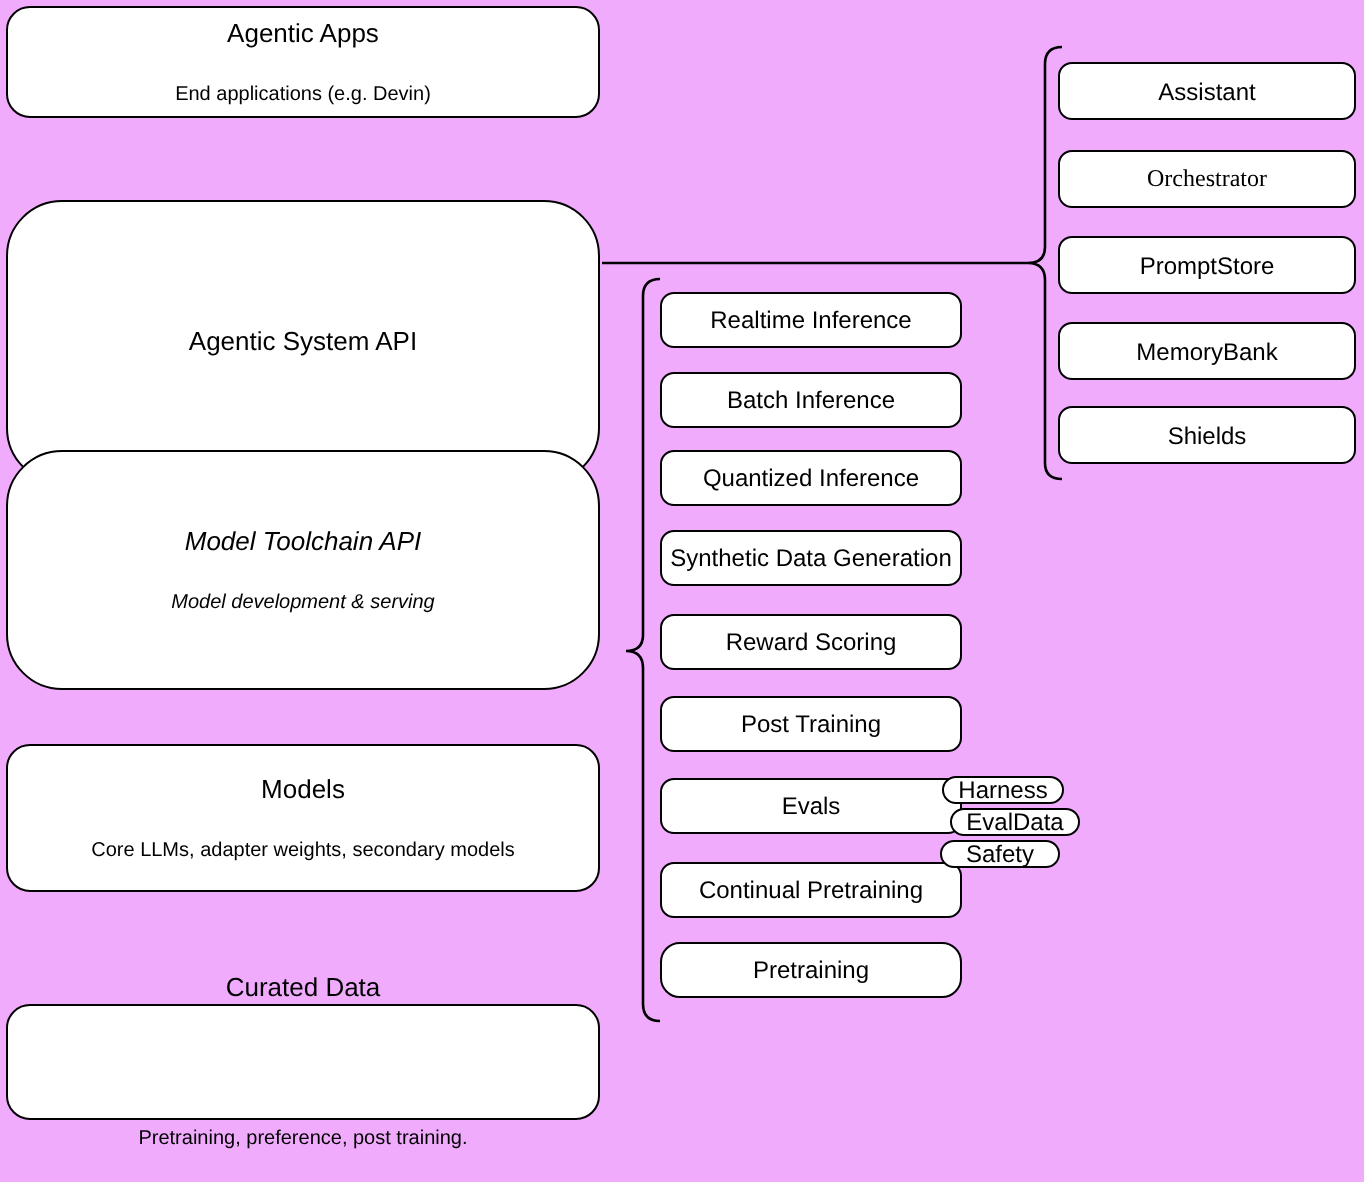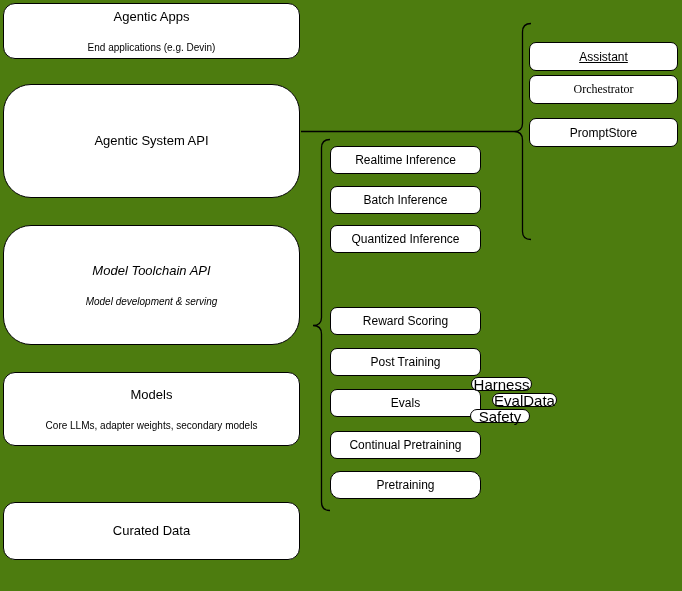--- a/index.html
+++ b/index.html
@@ -6,21 +6,21 @@
   html, body { background: #ffffff; }
   body {
     font-family: "Liberation Sans", sans-serif;
     color: #000000;
     -webkit-font-smoothing: antialiased;
   }
   .canvas {
     position: relative;
     width: 682px;
     height: 591px;
-    background: #4d7c0f;
+    background: #f0abfc;
     overflow: hidden;
   }
   .overlay {
     position: absolute;
     left: 0; top: 0;
     width: 682px; height: 591px;
     pointer-events: none;
   }
   .box {
     position: absolute;
@@ -43,72 +43,77 @@
   }
   .rbox {
     left: 529px; width: 149px; height: 29px;
     border-radius: 7px; font-size: 12px;
   }
   .pill {
     position: absolute;
     border: 1.3px solid #000000;
     background: #ffffff;
     border-radius: 8px;
-    font-size: 15px;
+    font-size: 12px;
     display: flex;
     align-items: center;
     justify-content: center;
     z-index: 2;
+    margin-top: 11px;
   }
 </style>
 </head>
 <body>
 
 <div class="canvas">
 
   <svg class="overlay" viewBox="0 0 682 591" xmlns="http://www.w3.org/2000/svg">
     <path d="M 301 131.5 L 514 131.5" fill="none" stroke="#000000" stroke-width="1.3"></path>
     <path d="M 531 23.5 Q 522.5 23.5 522.5 32 L 522.5 123.5 Q 522.5 131.5 514 131.5 Q 522.5 131.5 522.5 140 L 522.5 231.5 Q 522.5 239.5 531 239.5" fill="none" stroke="#000000" stroke-width="1.3"></path>
     <path d="M 330 139.5 Q 321.5 139.5 321.5 148 L 321.5 317.5 Q 321.5 325.5 313 325.5 Q 321.5 325.5 321.5 334 L 321.5 502 Q 321.5 510.5 330 510.5" fill="none" stroke="#000000" stroke-width="1.3"></path>
   </svg>
 
   <div class="box lbox r12" style="top:3px;height:56px;">
     <div class="title">Agentic Apps</div>
     <div class="subtitle">End applications (e.g. Devin)</div>
   </div>
 
-  <div class="box lbox r28" style="top:84px;height:114px;">
+  <div class="box lbox r28" style="top:100px;height:142px;">
     <div class="title">Agentic System API</div>
   </div>
 
   <div class="box lbox r28" style="top:225px;height:120px;font-style:italic;">
     <div class="title">Model Toolchain API</div>
     <div class="subtitle">Model development &amp; serving</div>
   </div>
 
   <div class="box lbox r12" style="top:372px;height:74px;">
     <div class="title">Models</div>
     <div class="subtitle">Core LLMs, adapter weights, secondary models</div>
   </div>
 
 
   <div class="box lbox r12" style="top:502px;height:58px;gap:45px;">
     <div class="title">Curated Data</div>
+    <div class="subtitle">Pretraining, preference, post training.</div>
   </div>
 
   <div class="box mbox" style="top:146px;">Realtime Inference</div>
   <div class="box mbox" style="top:186px;">Batch Inference</div>
   <div class="box mbox" style="top:225px;">Quantized Inference</div>
+  <div class="box mbox" style="top:265px;">Synthetic Data Generation</div>
   <div class="box mbox" style="top:307px;">Reward Scoring</div>
   <div class="box mbox" style="top:348px;">Post Training</div>
   <div class="box mbox" style="top:389px;">Evals</div>
   <div class="box mbox" style="top:431px;">Continual Pretraining</div>
   <div class="box mbox" style="top:471px;border-radius:10px;">Pretraining</div>
 
   <div class="pill" style="left:471px;top:377px;width:61px;height:14px;">Harness</div>
-  <div class="pill" style="left:492px;top:393px;width:65px;height:14px;">EvalData</div>
+  <div class="pill" style="left:475px;top:393px;width:65px;height:14px;">EvalData</div>
   <div class="pill" style="left:470px;top:409px;width:60px;height:14px;">Safety</div>
 
-  <div class="box rbox" style="top:42px;text-decoration:underline;">Assistant</div>
+  <div class="box rbox" style="top:31px;">Assistant</div>
   <div class="box rbox" style="top:75px;font-family:Liberation Serif, serif;">Orchestrator</div>
   <div class="box rbox" style="top:118px;">PromptStore</div>
+  <div class="box rbox" style="top:161px;">MemoryBank</div>
+  <div class="box rbox" style="top:203px;">Shields</div>
 
 </div>
 
 </body></html>

